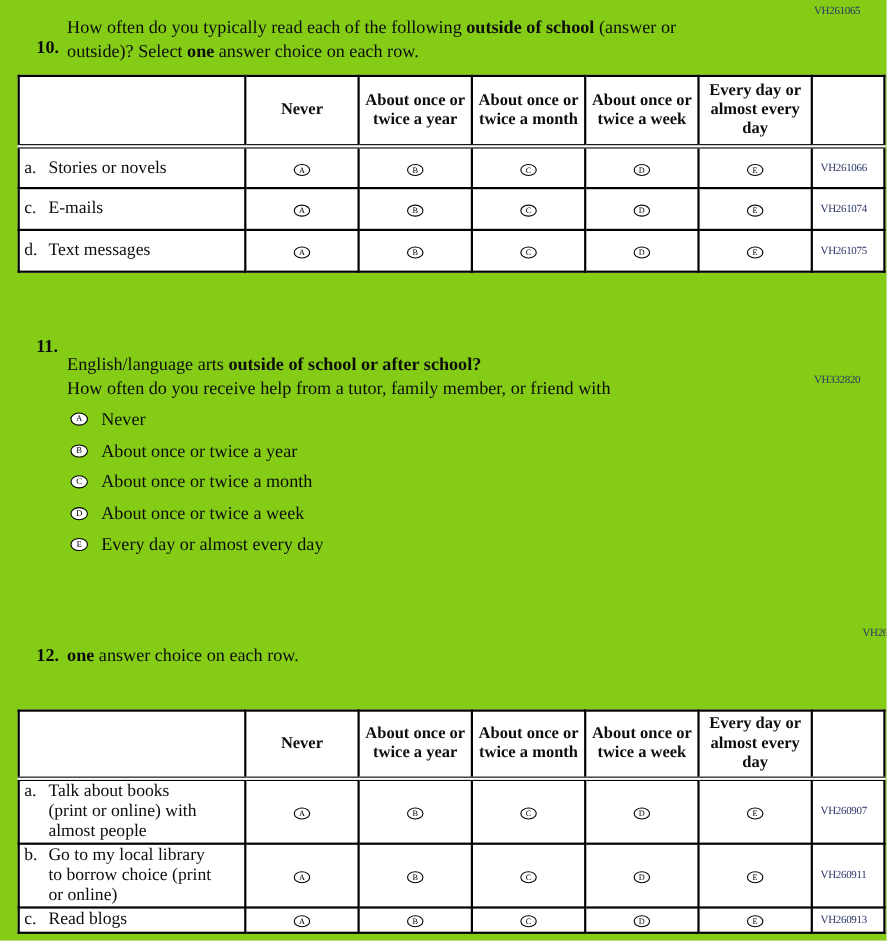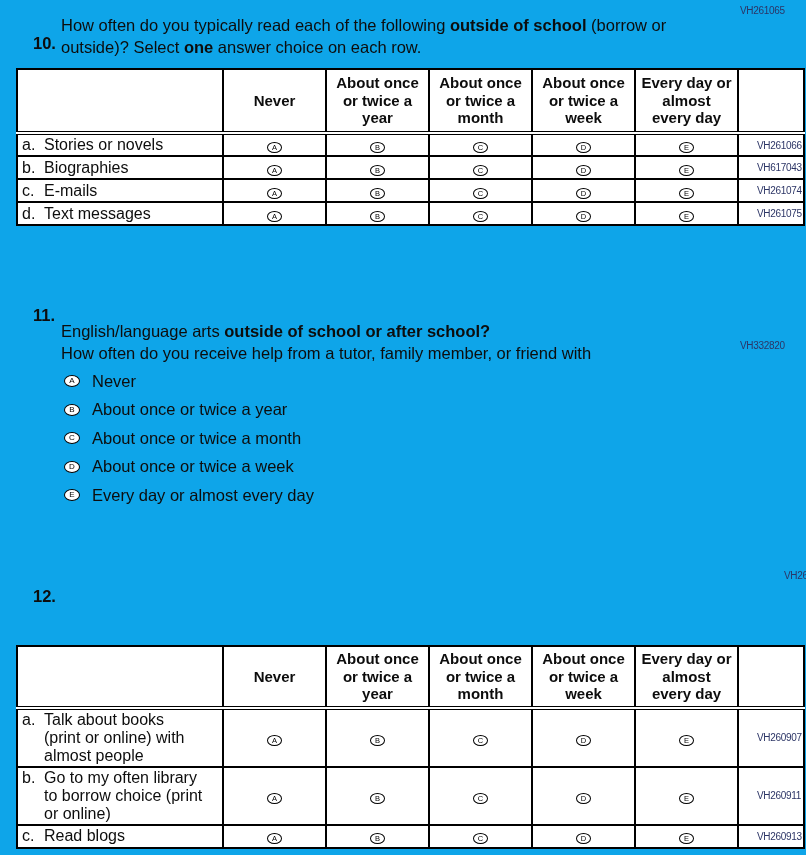--- a/index.html
+++ b/index.html
@@ -1,22 +1,22 @@
 <!DOCTYPE html>
 <html><head>
 <meta charset="utf-8">
 <style>
   * { box-sizing: border-box; margin: 0; padding: 0; }
   html, body { background: #e8e8e8; }
   .page {
     position: relative;
     width: 806px;
     height: 855px;
-    background: #0ea5e9;
-    font-family: Liberation Sans, sans-serif;
+    background: #84cc16;
+    font-family: Liberation Serif, serif;
     color: #0d0d0d;
     overflow: hidden;
     margin: 0 auto;
   }
   
   .code {
     position: absolute;
     font-size: 10px;
     letter-spacing: -0.3px;
     color: #2c3566;
@@ -59,39 +59,39 @@
   table.qtable thead th {
     border-bottom: 4px double #000;
     font-weight: bold;
     font-size: 15px;
     line-height: 17.5px;
     text-align: center;
     vertical-align: middle;
     padding: 3px 5px;
   }
   #q10-table thead tr { height: 64px; }
-  #q10-table tbody tr { height: 23px; }
+  #q10-table tbody tr { height: 38px; }
   #q12-table thead tr { height: 58px; }
   .h54 { height: 54px; }
   .h23 { height: 23px; }
   td.lbl {
     font-size: 16px;
     line-height: 18px;
     padding: 1px 2px 1px 4px;
     vertical-align: middle;
   }
   .pfx { display: inline-block; width: 22px; vertical-align: top; }
   .lines { display: inline-block; vertical-align: top; }
   .ln { display: block; }
   td.ch { text-align: center; vertical-align: middle; }
   td.codecell {
     font-size: 10px;
     letter-spacing: -0.3px;
     color: #2c3566;
-    padding-left: 18px;
+    padding-left: 7px;
     vertical-align: middle;
   }
   
   .bubble {
     display: inline-flex;
     align-items: center;
     justify-content: center;
     width: 15px;
     height: 11px;
     border: 1px solid #000;
@@ -117,21 +117,21 @@
   }
 </style>
 </head>
 <body>
 
 <div class="page">
 
   <div class="code" id="q10-code">VH261065</div>
   <div class="qnum" id="q10-num">10.</div>
   <div class="qtext" id="q10-text">
-    <div><span>How often do you typically read each of the following </span><span class="b">outside of school</span><span> (borrow or</span></div>
+    <div><span>How often do you typically read each of the following </span><span class="b">outside of school</span><span> (answer or</span></div>
     <div><span>outside)? Select </span><span class="b">one</span><span> answer choice on each row.</span></div>
   </div>
 
   <div class="tblwrap" id="q10-table">
     <table class="qtable">
       <colgroup>
         <col style="width:206px">
           <col style="width:103px">
           <col style="width:103px">
           <col style="width:103px">
@@ -154,29 +154,20 @@
         <tr>
           <td class="lbl"><span class="pfx">a.</span><span>Stories or novels</span></td>
           <td class="ch"><span class="bubble">A</span></td>
           <td class="ch"><span class="bubble">B</span></td>
           <td class="ch"><span class="bubble">C</span></td>
           <td class="ch"><span class="bubble">D</span></td>
           <td class="ch"><span class="bubble">E</span></td>
           <td class="codecell">VH261066</td>
         </tr>
         <tr>
-          <td class="lbl"><span class="pfx">b.</span><span>Biographies</span></td>
-          <td class="ch"><span class="bubble">A</span></td>
-          <td class="ch"><span class="bubble">B</span></td>
-          <td class="ch"><span class="bubble">C</span></td>
-          <td class="ch"><span class="bubble">D</span></td>
-          <td class="ch"><span class="bubble">E</span></td>
-          <td class="codecell">VH617043</td>
-        </tr>
-        <tr>
           <td class="lbl"><span class="pfx">c.</span><span>E-mails</span></td>
           <td class="ch"><span class="bubble">A</span></td>
           <td class="ch"><span class="bubble">B</span></td>
           <td class="ch"><span class="bubble">C</span></td>
           <td class="ch"><span class="bubble">D</span></td>
           <td class="ch"><span class="bubble">E</span></td>
           <td class="codecell">VH261074</td>
         </tr>
         <tr>
           <td class="lbl"><span class="pfx">d.</span><span>Text messages</span></td>
@@ -217,20 +208,21 @@
     </div>
     <div class="option">
       <span class="bubble b16">E</span>
       <span class="optlabel">Every day or almost every day</span>
     </div>
   </div>
 
   <div class="code" id="q12-code">VH260906</div>
   <div class="qnum" id="q12-num">12.</div>
   <div class="qtext" id="q12-text">
+    <div><span class="b">one</span><span> answer choice on each row.</span></div>
   </div>
 
   <div class="tblwrap" id="q12-table">
     <table class="qtable">
       <colgroup>
         <col style="width:206px">
           <col style="width:103px">
           <col style="width:103px">
           <col style="width:103px">
           <col style="width:103px">
@@ -255,21 +247,21 @@
           </td>
           <td class="ch"><span class="bubble">A</span></td>
           <td class="ch"><span class="bubble">B</span></td>
           <td class="ch"><span class="bubble">C</span></td>
           <td class="ch"><span class="bubble">D</span></td>
           <td class="ch"><span class="bubble">E</span></td>
           <td class="codecell">VH260907</td>
         </tr>
         <tr class="h54">
           <td class="lbl">
-            <span class="pfx">b.</span><span class="lines"><span class="ln">Go to my often library</span><span class="ln">to borrow choice (print</span><span class="ln">or online)</span></span>
+            <span class="pfx">b.</span><span class="lines"><span class="ln">Go to my local library</span><span class="ln">to borrow choice (print</span><span class="ln">or online)</span></span>
           </td>
           <td class="ch"><span class="bubble">A</span></td>
           <td class="ch"><span class="bubble">B</span></td>
           <td class="ch"><span class="bubble">C</span></td>
           <td class="ch"><span class="bubble">D</span></td>
           <td class="ch"><span class="bubble">E</span></td>
           <td class="codecell">VH260911</td>
         </tr>
         <tr class="h23">
           <td class="lbl">

